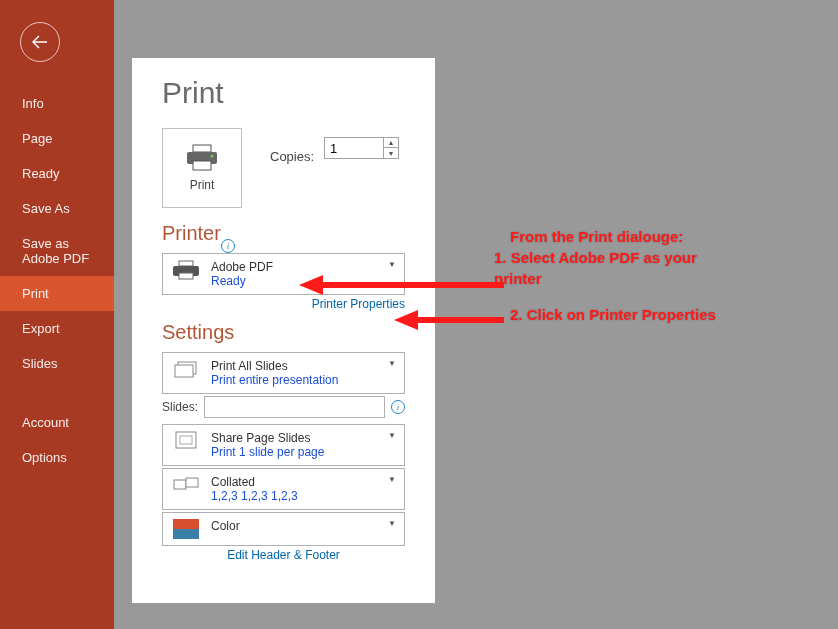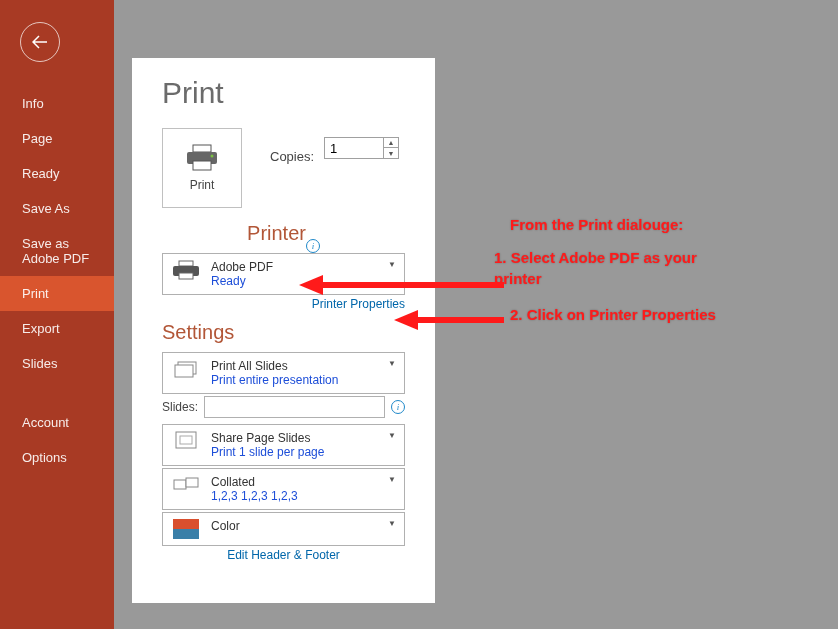--- a/index.html
+++ b/index.html
@@ -20,21 +20,21 @@
     .print-btn { width: 80px; height: 80px; border: 1px solid #c0c0c0; display: flex; flex-direction: column; align-items: center; justify-content: center; cursor: pointer; }
     .print-btn-label { font-size: 12px; color: #444; margin-top: 6px; }
     .copies-row { display: flex; align-items: center; gap: 10px; margin-top: 4px; }
     .copies-label { font-size: 13px; color: #444; margin-top: 17px; }
     .copies-input { width: 60px; height: 22px; border: 1px solid #a0a0a0; padding: 0 5px; font-size: 13px; position: relative; }
     .spinner { display: flex; flex-direction: column; border: 1px solid #a0a0a0; border-left: none; }
     .spinner span { width: 14px; height: 10px; display: flex; align-items: center; justify-content: center; font-size: 7px; color: #555; border-bottom: 1px solid #a0a0a0; cursor: pointer; }
     .spinner span:last-child { border-bottom: none; }
     
     .section-title { font-size: 20px; font-weight: 300; color: #b25637; margin-bottom: 8px; }
-    .section-head { display: flex; justify-content: center; align-items: flex-end; }
+    .section-head { display: flex; justify-content: flex-start; align-items: flex-end; }
     .info-icon { width: 14px; height: 14px; border: 1px solid #1e88c9; border-radius: 50%; color: #1e88c9; font-size: 9px; font-style: italic; display: flex; align-items: center; justify-content: center; font-family: serif; cursor: pointer; }
     
     .dropdown { border: 1px solid #b0b0b0; display: flex; align-items: flex-start; padding: 6px 8px; gap: 10px; cursor: pointer; position: relative; margin-bottom: 2px; }
     .dropdown .icon-slot { width: 30px; display: flex; align-items: center; justify-content: center; }
     .dropdown-text { flex: 1; display: flex; flex-direction: column; }
     .dropdown-text .primary { font-size: 12px; color: #333; }
     .dropdown-text .secondary { font-size: 12px; color: #1d4ed8; }
     .dropdown-caret { font-size: 8px; color: #555; }
     
     .link-row { text-align: right; font-size: 12px; color: #0066aa; margin-bottom: 10px; cursor: pointer; }
@@ -182,21 +182,21 @@
       </span>
       <span class="dropdown-text">
         <span class="primary">Color</span>
       </span>
       <span class="dropdown-caret">▼</span>
     </div>
 
     <div class="link-row link-center">Edit Header &amp; Footer</div>
   </div>
 
-  <div class="annotation" style="left:396px; top:214px;">From the Print dialouge:</div>
+  <div class="annotation" style="left:396px; top:226px;">From the Print dialouge:</div>
   <div class="annotation" style="left:380px; top:247px; width:230px;">1. Select Adobe PDF as your printer</div>
   <div class="annotation" style="left:396px; top:304px; width:230px;">2. Click on Printer Properties</div>
 
   <div class="arrow" style="left:185px; top:275px;">
     <svg width="210" height="20" viewBox="0 0 210 20">
       <line x1="20" y1="10" x2="205" y2="10" stroke="#ff1a1a" stroke-width="6"></line>
       <polygon points="0,10 24,0 24,20" fill="#ff1a1a"></polygon>
     </svg>
   </div>
   <div class="arrow" style="left:280px; top:310px;">

